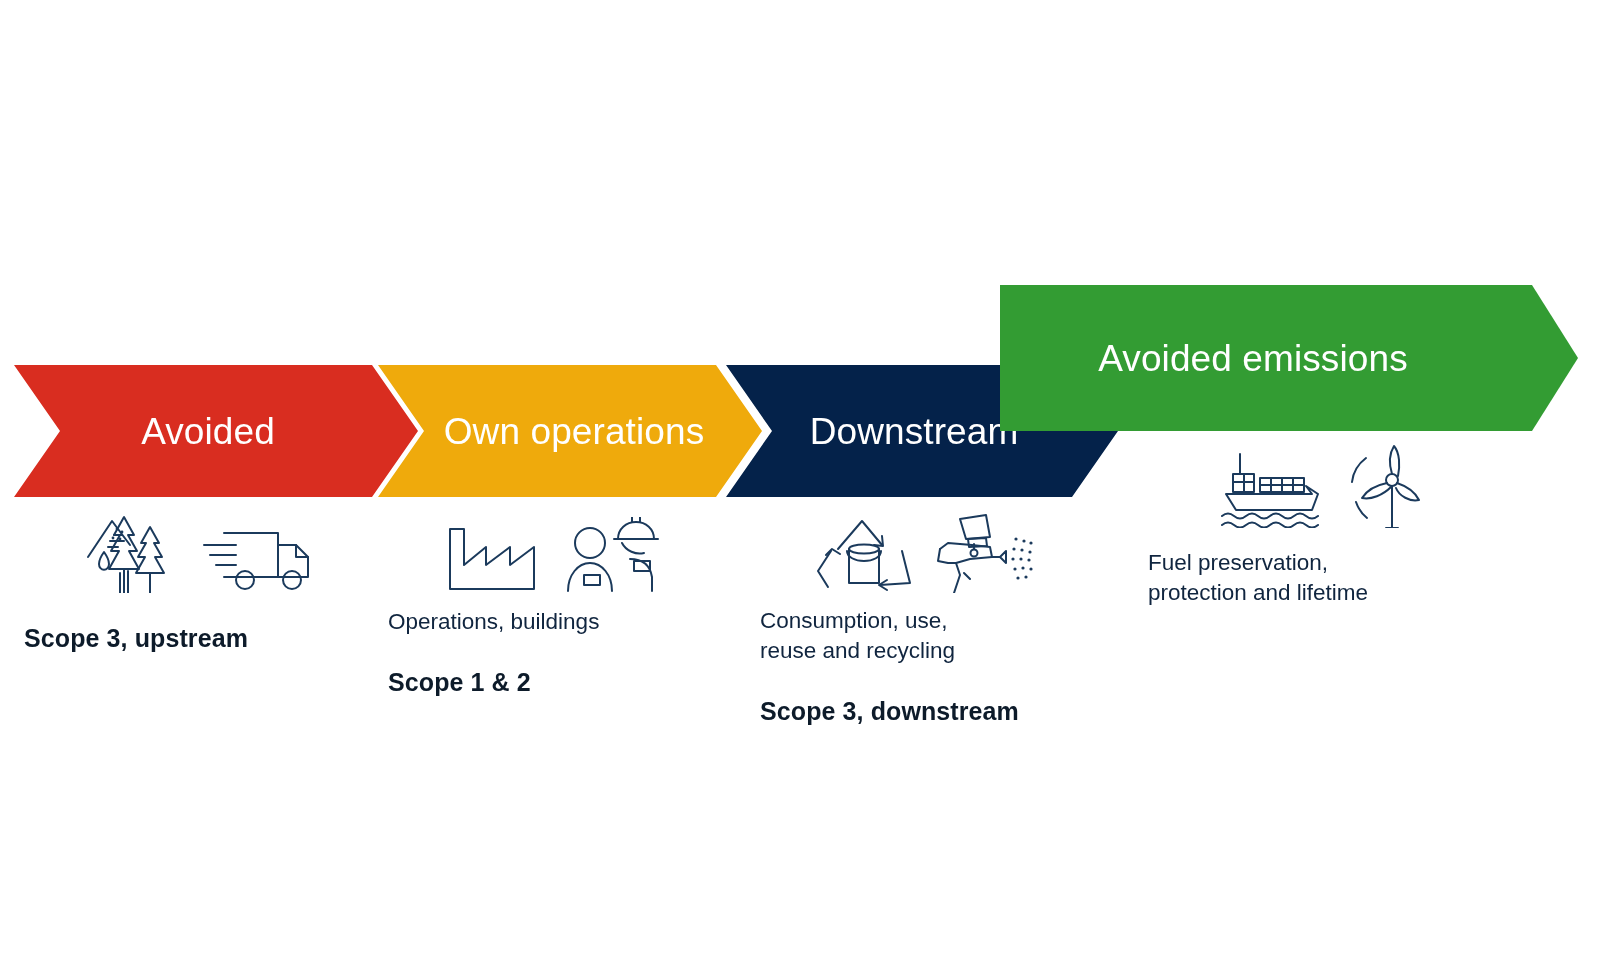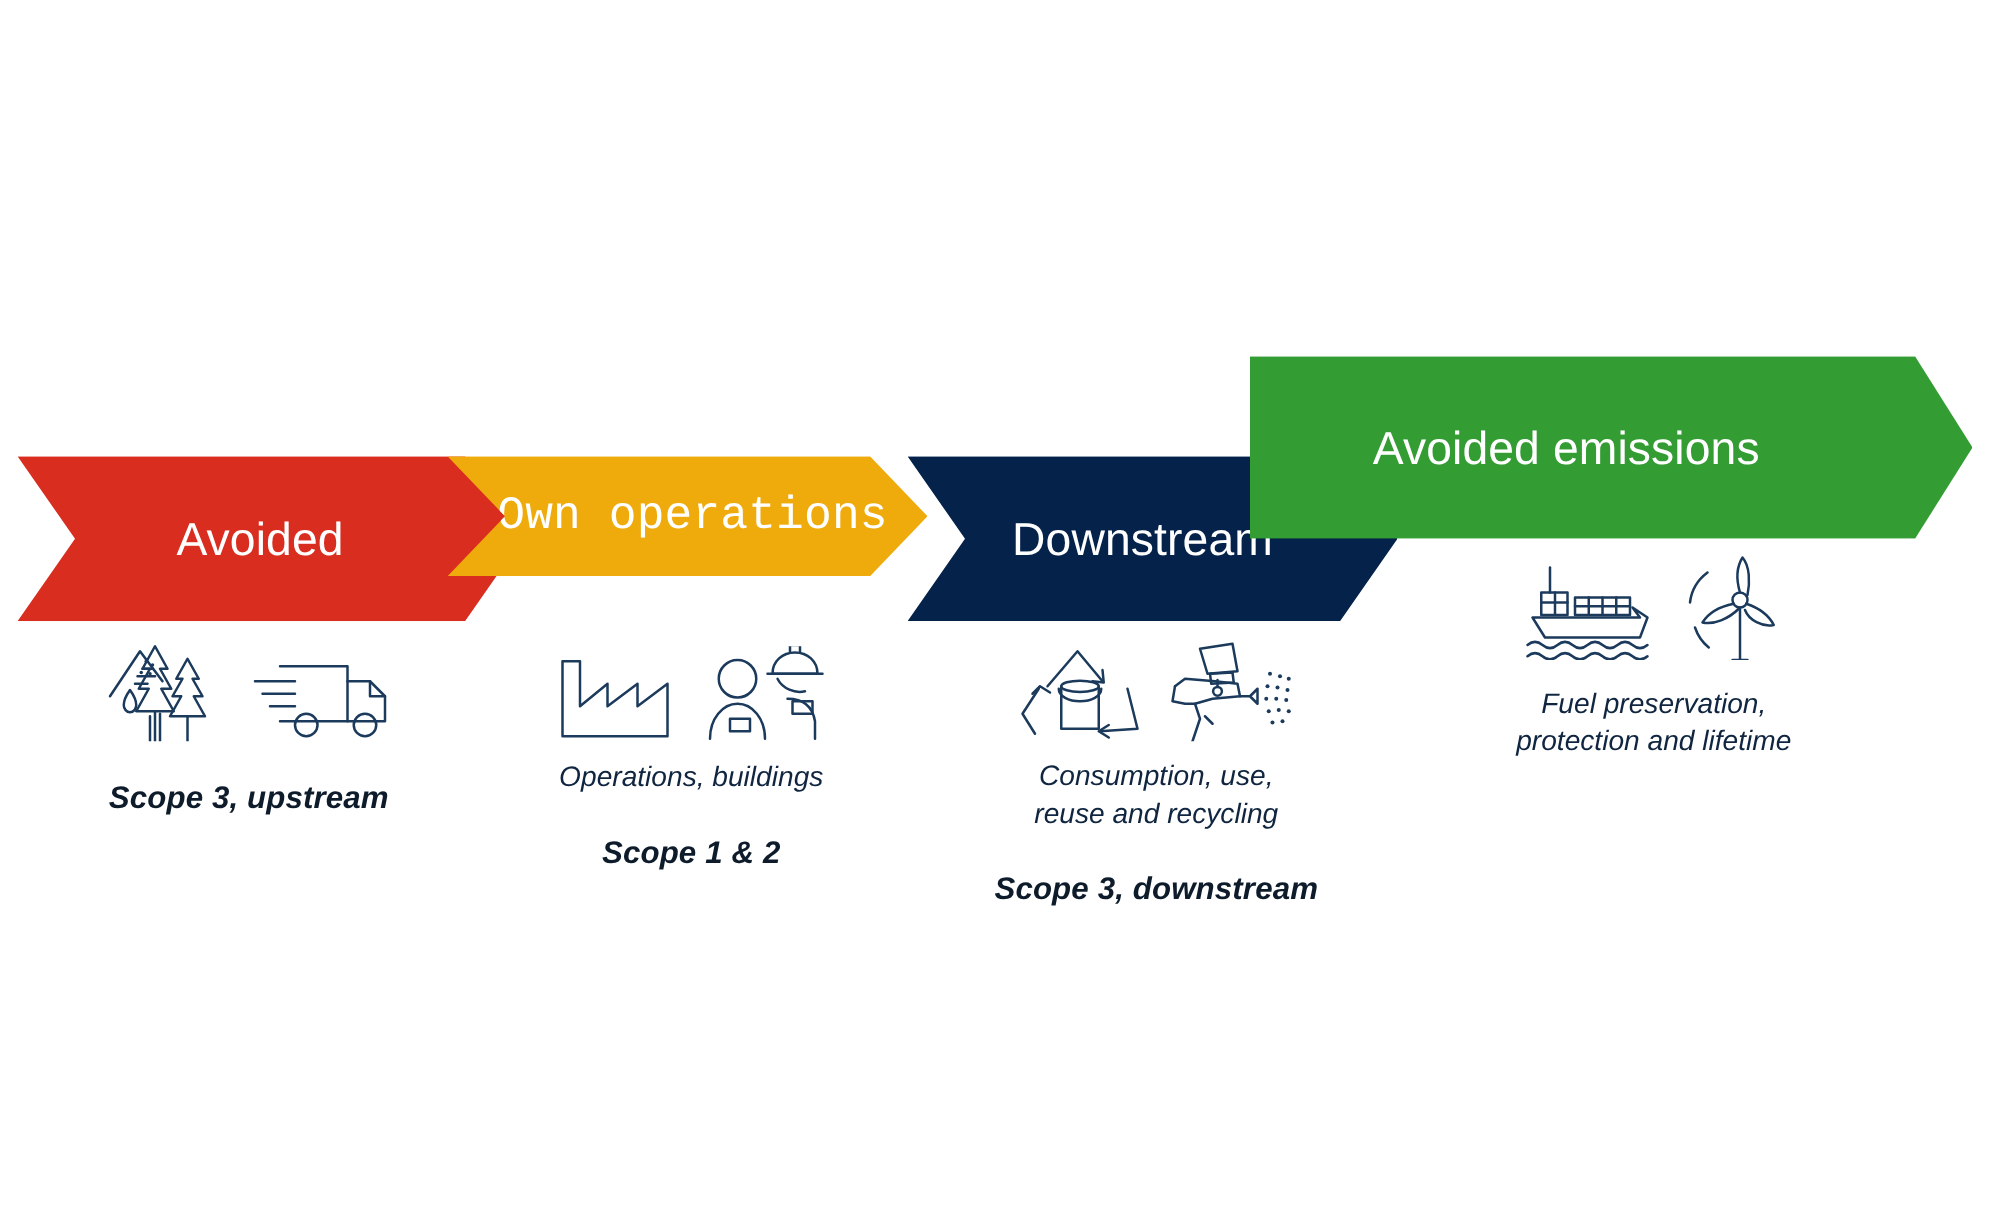--- a/index.html
+++ b/index.html
@@ -36,35 +36,33 @@
   
   .chev{
     clip-path:polygon(0 0, calc(100% - 46px) 0, 100% 50%, calc(100% - 46px) 100%, 0 100%, 46px 50%);
   }
   
   .flat{
     clip-path:polygon(0 0, calc(100% - 46px) 0, 100% 50%, calc(100% - 46px) 100%, 0 100%);
   }
 
   #arrow-upstream{left:14px;  top:365px; width:404px; height:132px;}
-  #arrow-operations{left:358px;top:365px; width:384px; height:96px;font-family:Liberation Mono, monospace;}
+  #arrow-operations{left:378px;top:365px; width:384px; height:132px;}
   #arrow-downstream{left:726px;top:365px; width:392px; height:132px;}
   #arrow-avoided{left:1000px; top:285px; width:578px; height:146px;}
 
   #arrow-upstream   .arrow-label{transform:translateX(-8px);}
   #arrow-operations .arrow-label{transform:translateX(4px);}
   #arrow-downstream .arrow-label{transform:translateX(-8px);}
   #arrow-avoided    .arrow-label{transform:translateX(-36px);}
 
   
   .col{
     position:absolute;
-    text-align:center;
     box-sizing:border-box;
-    font-style:italic;
   }
   #col-upstream{left:24px;  top:505px; width:350px;}
   #col-operations{left:388px;top:505px; width:330px;}
   #col-downstream{left:760px;top:505px; width:330px;}
   #col-avoided{left:1148px; top:440px; width:350px;}
 
   .icons{
     display:flex;
     align-items:flex-end;
     justify-content:center;

